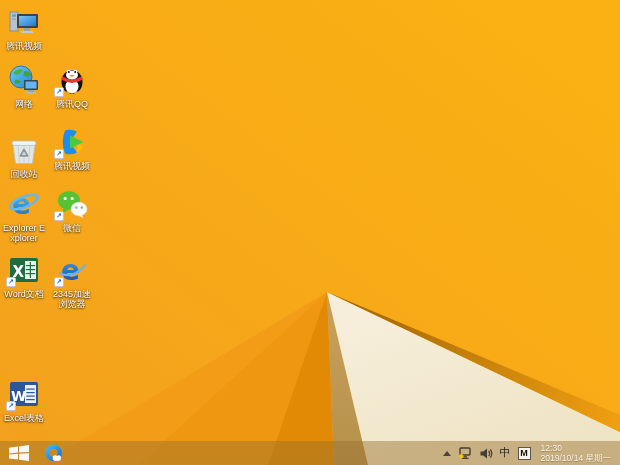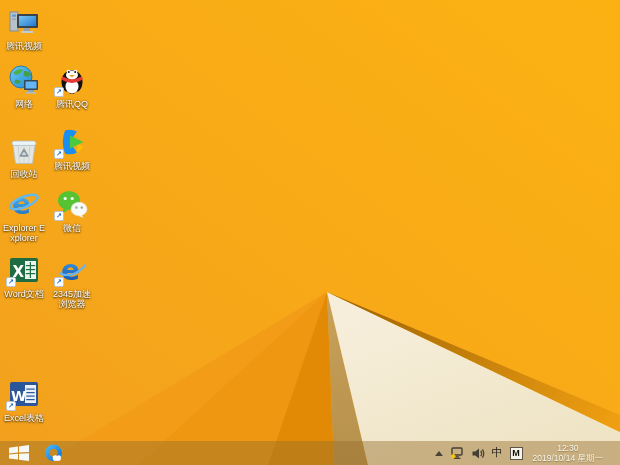--- a/index.html
+++ b/index.html
@@ -41,22 +41,22 @@
   .tb-app{width:30px;margin-left:6px;}
   .tb-app svg{width:19px;height:19px;display:block;}
   .tray{margin-left:auto;display:flex;align-items:center;gap:7px;height:24px;}
   .tray-ic{display:flex;align-items:center;justify-content:center;height:24px;cursor:pointer;}
   .ime-mode{font-size:11px;line-height:24px;color:#25211a;font-family:"DejaVu Sans",sans-serif;}
   .ime-badge{
     width:13px;height:13px;background:#f7f4ec;border:1px solid #5c554a;
     font-size:9px;line-height:11px;font-weight:bold;color:#15120d;text-align:center;
   }
   .clock{
-    text-align:center;color:#faf6ec;font-size:8.5px;line-height:10px;
-    text-shadow:0 1px 1px rgba(90,60,10,.45);margin:0 14px 0 3px;cursor:pointer;white-space:nowrap;
+    text-align:left;color:#faf6ec;font-size:8.5px;line-height:10px;
+    text-shadow:0 1px 1px rgba(90,60,10,.45);margin:0 6px 0 3px;cursor:pointer;white-space:nowrap;
   }
 </style>
 </head>
 <body>
 
 <div class="screen">
 
   <svg class="wallpaper" viewBox="0 0 620 465" preserveAspectRatio="none">
     <defs>
       <linearGradient id="base" x1="0" y1="1" x2="1" y2="0">

